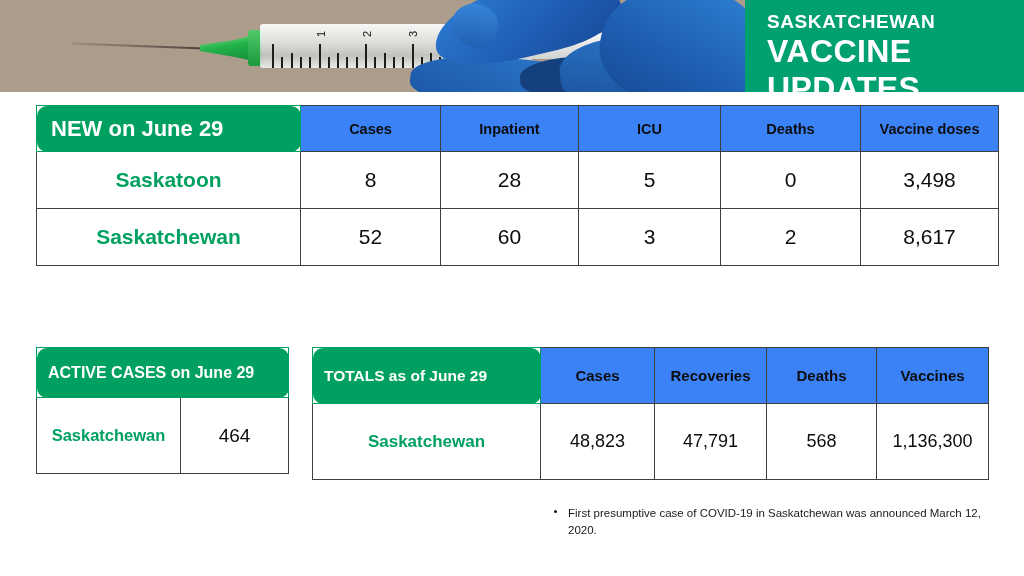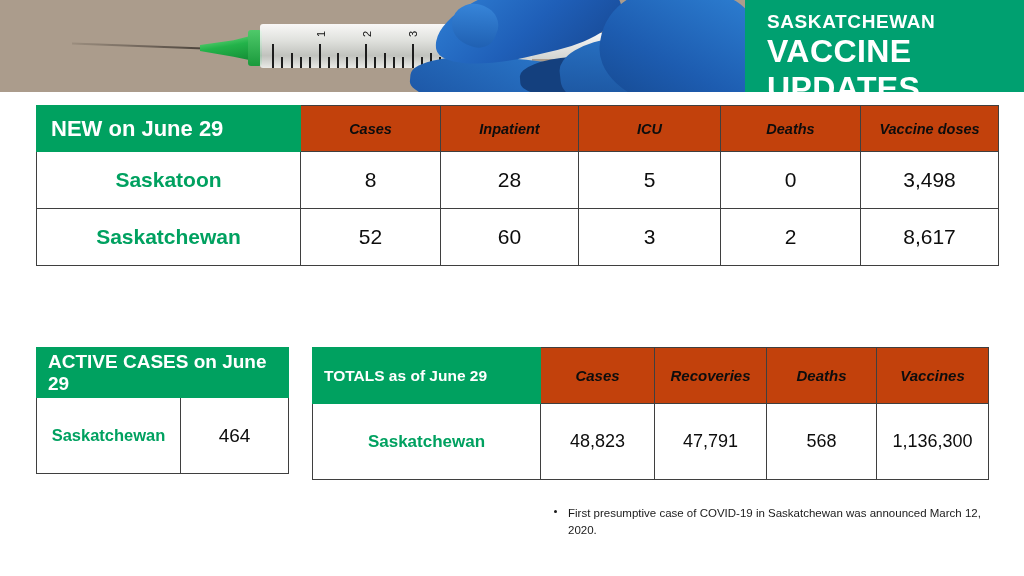--- a/index.html
+++ b/index.html
@@ -210,44 +210,44 @@
     vertical-align: middle;
     background: #ffffff;
     font-family: "Liberation Sans", sans-serif;
   }
   .hdr-green {
     background: #00a160;
     color: #ffffff;
     font-weight: bold;
     border-color: #00a160;
     text-align: left;
+    border-radius: 10px;
   }
   .hdr-grey {
-    background: #c2410c;
+    background: #3b82f6;
     color: #0d0d0d;
     font-weight: bold;
-    font-style: italic;
   }
   .region {
     color: #00a160;
     font-weight: bold;
   }
   .num { color: #0d0d0d; }
 
   
   #main-table { left: 36px; top: 105px; width: 962px; }
   #main-table .hdr-green { font-size: 22px; padding-left: 14px; }
   #main-table .hdr-grey  { font-size: 14.5px; height: 46px; }
   #main-table .region    { font-size: 21px; }
   #main-table .num       { font-size: 21px; }
   #main-table .body-row td { height: 57px; }
 
   
   #active-table { left: 36px; top: 347px; width: 252px; }
-  #active-table .hdr-green { font-size: 19px; padding-left: 11px; height: 50px; }
+  #active-table .hdr-green { font-size: 16px; padding-left: 11px; height: 50px; }
   #active-table .region    { font-size: 16.5px; }
   #active-table .num       { font-size: 19px; }
   #active-table .body-row td { height: 76px; }
 
   
   #totals-table { left: 312px; top: 347px; width: 676px; }
   #totals-table .hdr-green { font-size: 15.5px; padding-left: 11px; height: 56px; }
   #totals-table .hdr-grey  { font-size: 15px; }
   #totals-table .region    { font-size: 17px; }
   #totals-table .num       { font-size: 18px; }

